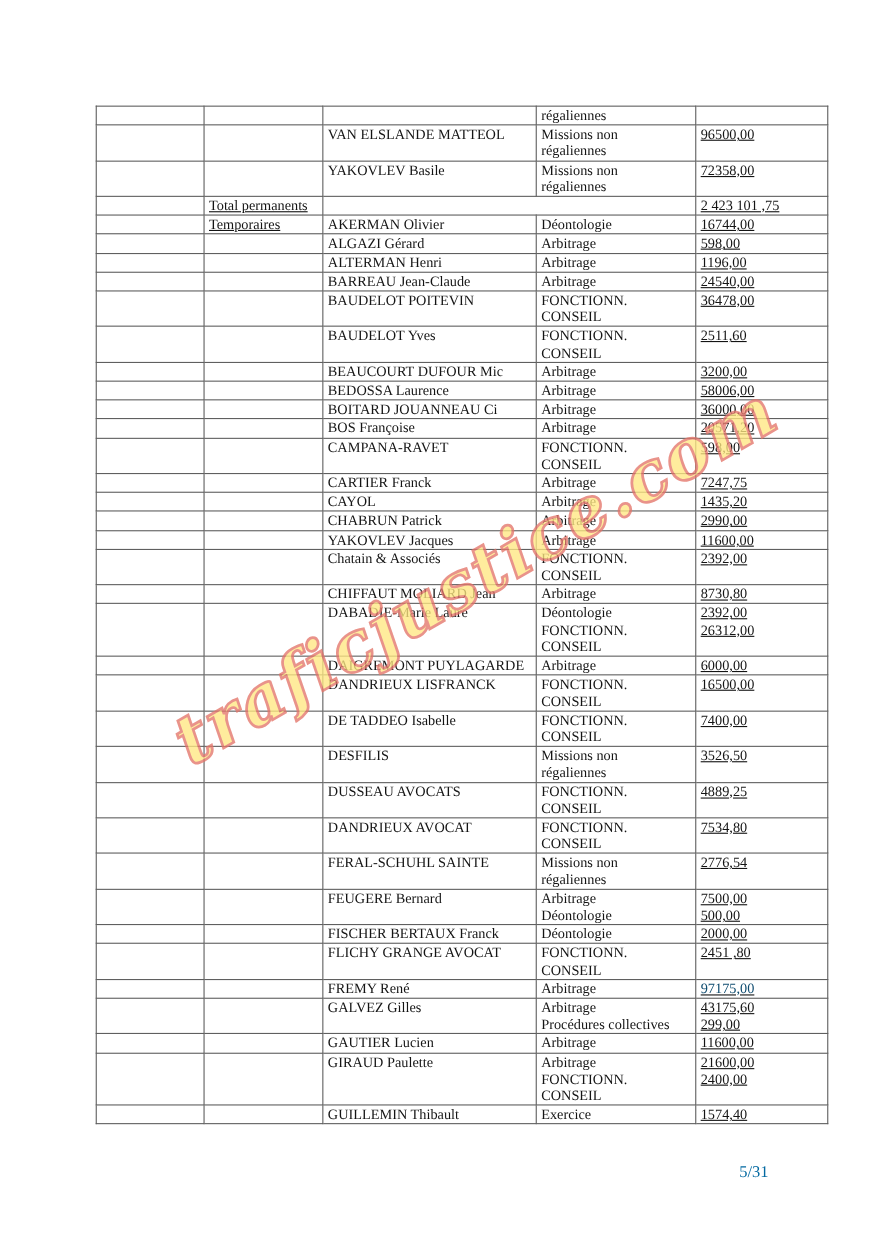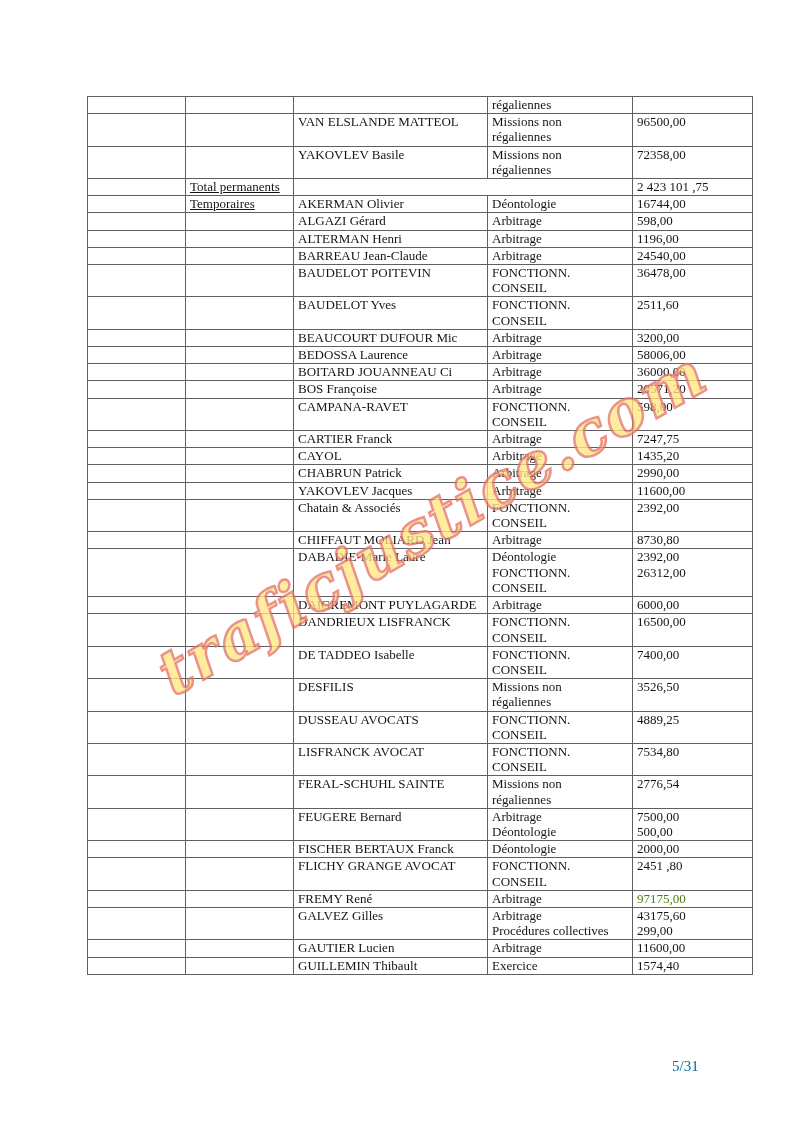--- a/index.html
+++ b/index.html
@@ -25,21 +25,21 @@
   table.doc-table td{
     border:1px solid #5f5f5f;
     padding:0 3px 1px 4px;
     vertical-align:top;
     overflow:hidden;
   }
   td.c1{width:90px;}
   td.c2{width:100px;text-decoration:underline;}
   td.c3{width:186px;margin-top:36px;}
   td.c4{width:137px;padding-right:2px;}
-  td.c5{width:112px;}
+  td.c5{width:112px;text-decoration:underline;}
   td.gm-start{border-bottom:none;}
   td.gm-mid{border-top:none;border-bottom:none;}
   td.gm-end{border-top:none;}
   .watermark{
     position:absolute;
     left:163px;
     top:642px;
     white-space:nowrap;
     font-family:"DejaVu Serif", serif;
     font-style:italic;
@@ -369,21 +369,21 @@
             <div>FONCTIONN.</div>
             <div>CONSEIL</div>
           </td>
           <td class="c5">
             <div>4889,25</div>
           </td>
         </tr>
         <tr>
           <td class="c1"></td>
           <td class="c2"></td>
-          <td class="c3">LISFRANCK AVOCAT</td>
+          <td class="c3">DANDRIEUX AVOCAT</td>
           <td class="c4">
             <div>FONCTIONN.</div>
             <div>CONSEIL</div>
           </td>
           <td class="c5">
             <div>7534,80</div>
           </td>
         </tr>
         <tr>
           <td class="c1"></td>
@@ -434,21 +434,21 @@
           </td>
         </tr>
         <tr>
           <td class="c1"></td>
           <td class="c2"></td>
           <td class="c3">FREMY René</td>
           <td class="c4">
             <div>Arbitrage</div>
           </td>
           <td class="c5">
-            <div style="color: #4d7c0f;">97175,00</div>
+            <div style="color: #0c4a6e;">97175,00</div>
           </td>
         </tr>
         <tr>
           <td class="c1"></td>
           <td class="c2"></td>
           <td class="c3">GALVEZ Gilles</td>
           <td class="c4">
             <div>Arbitrage</div>
             <div>Procédures collectives</div>
           </td>
@@ -459,20 +459,34 @@
         </tr>
         <tr>
           <td class="c1"></td>
           <td class="c2"></td>
           <td class="c3">GAUTIER Lucien</td>
           <td class="c4">
             <div>Arbitrage</div>
           </td>
           <td class="c5">
             <div>11600,00</div>
+          </td>
+        </tr>
+        <tr>
+          <td class="c1"></td>
+          <td class="c2"></td>
+          <td class="c3">GIRAUD Paulette</td>
+          <td class="c4">
+            <div>Arbitrage</div>
+            <div>FONCTIONN.</div>
+            <div>CONSEIL</div>
+          </td>
+          <td class="c5">
+            <div>21600,00</div>
+            <div>2400,00</div>
           </td>
         </tr>
         <tr>
           <td class="c1"></td>
           <td class="c2"></td>
           <td class="c3">GUILLEMIN Thibault</td>
           <td class="c4">
             <div>Exercice</div>
           </td>
           <td class="c5">

